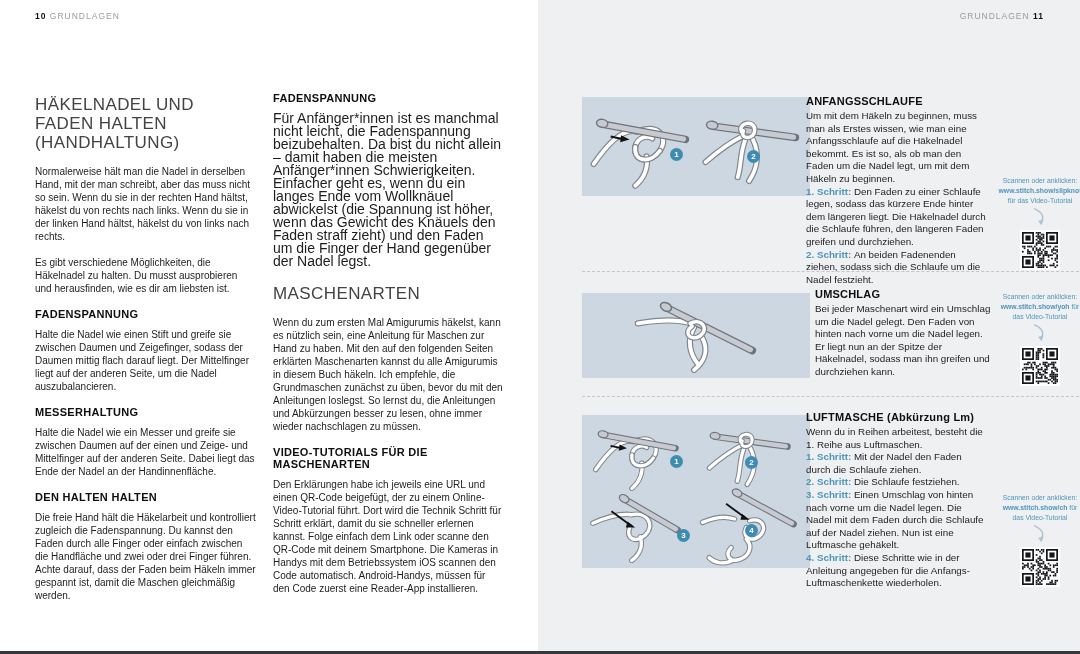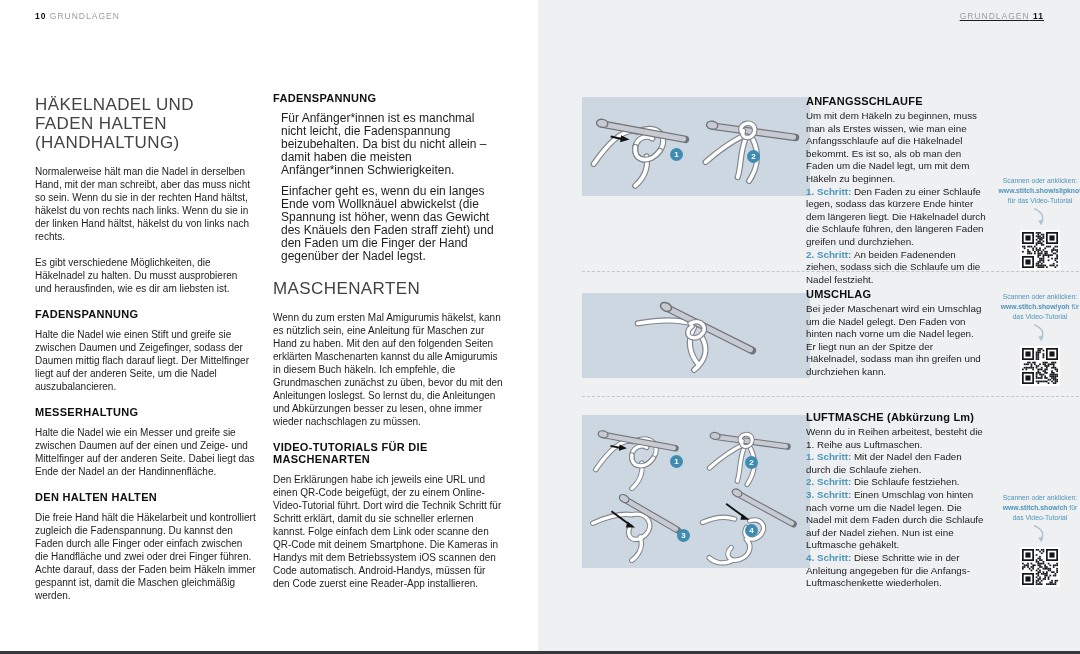--- a/index.html
+++ b/index.html
@@ -7,39 +7,39 @@
           font-family:"Liberation Sans",sans-serif;color:#1d1d1d;}
   
   .page-left{position:absolute;left:0;top:0;width:538px;height:654px;background:#ffffff;}
   .page-right{position:absolute;left:538px;top:0;width:542px;height:651px;background:#eff0f2;}
   .bottom-edge{position:absolute;left:0;bottom:0;width:1080px;height:3px;background:#34383d;}
   
   .runhead{position:absolute;top:11px;font-size:8.5px;letter-spacing:1px;}
   .runhead .num{font-weight:bold;color:#111;}
   .runhead .lbl{color:#9b9b9b;}
   .runhead-left{left:35px;}
-  .runhead-right{right:36px;text-align:right;text-decoration:underline;}
+  .runhead-right{right:36px;text-align:right;}
   
   .col1{position:absolute;left:35px;top:90px;width:221px;}
   .col2{position:absolute;left:273px;top:90px;width:231px;}
   .h1{font-size:17px;line-height:19px;font-weight:400;letter-spacing:.4px;color:#434343;margin:5px 0 13px 0;}
   .h3{font-size:11px;font-weight:bold;letter-spacing:.3px;color:#0f0f0f;margin:5px 0 8px 0;}
   .h3.first{margin-top:2px;}
   .para{font-size:10px;line-height:13px;margin:0 0 13px 0;color:#1d1d1d;}
-  .tight .seg{font-size:12px;line-height:13px;margin:8px;}
+  .tight .seg{font-size:14px;line-height:13px;margin:0;}
   .mt14{margin-top:16px;}
   
   .panel{position:absolute;left:44px;width:228px;background:#ccd7e1;}
   .panel-1{top:97px;height:99px;}
   .panel-2{top:293px;height:85px;}
   .panel-3{top:415px;height:153px;}
   .sep{position:absolute;left:44px;width:497px;border-top:1px dashed #c3c7cc;}
   .sep-1{top:271px;} .sep-2{top:396px;}
   .sectext{position:absolute;left:268px;width:180px;}
-  .sectext-1{top:95px;} .sectext-2{top:288px;} .sectext-3{top:411px;}
+  .sectext-1{top:95px;} .sectext-2{top:288px;margin-left:9px;} .sectext-3{top:411px;}
   .sec-h{font-size:11px;font-weight:bold;letter-spacing:.2px;color:#0f0f0f;margin:0 0 3px 0;}
   .sectext .seg{font-size:9.8px;line-height:12.6px;color:#1d1d1d;}
   .step-label{font-weight:bold;color:#4e95bb;}
   
   .qrbox{position:absolute;left:460px;width:84px;text-align:center;}
   .qr-1{top:176px;} .qr-2{top:292px;} .qr-3{top:493px;}
   .qr-label{font-size:6.8px;line-height:1.45;color:#4e95bb;}
   .qr-url{font-weight:bold;overflow-wrap:anywhere;}
   .qr-arrow{display:block;margin:1px auto 0 auto;}
   .qr-code{width:40px;height:40px;margin:3px auto 0 auto;background:#fff;padding:2px;box-sizing:border-box;}

